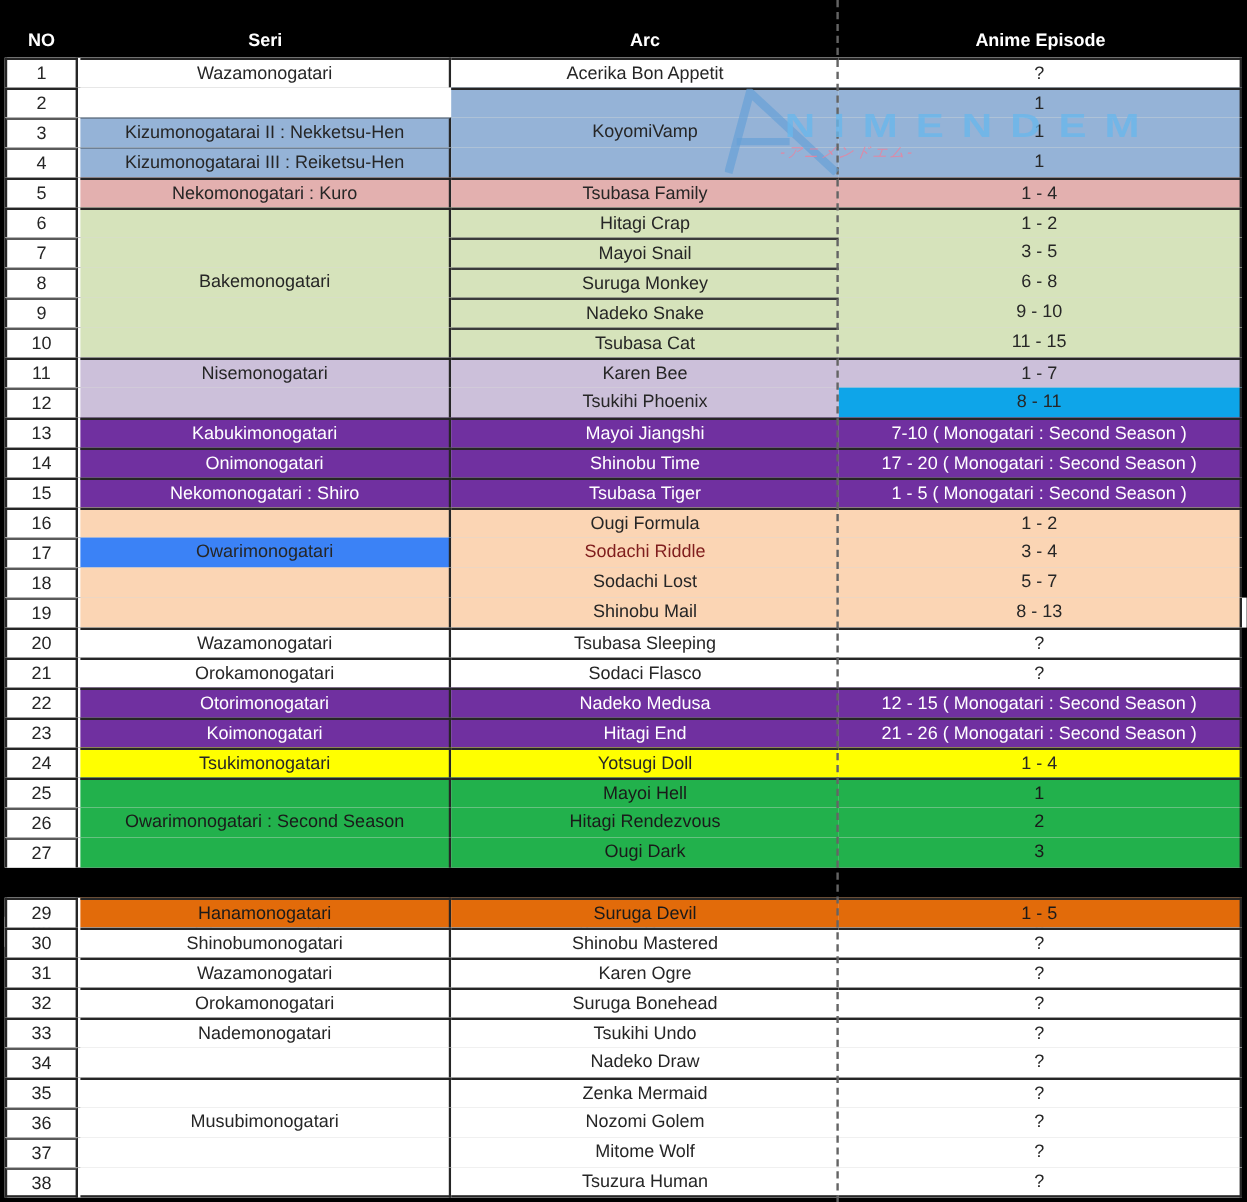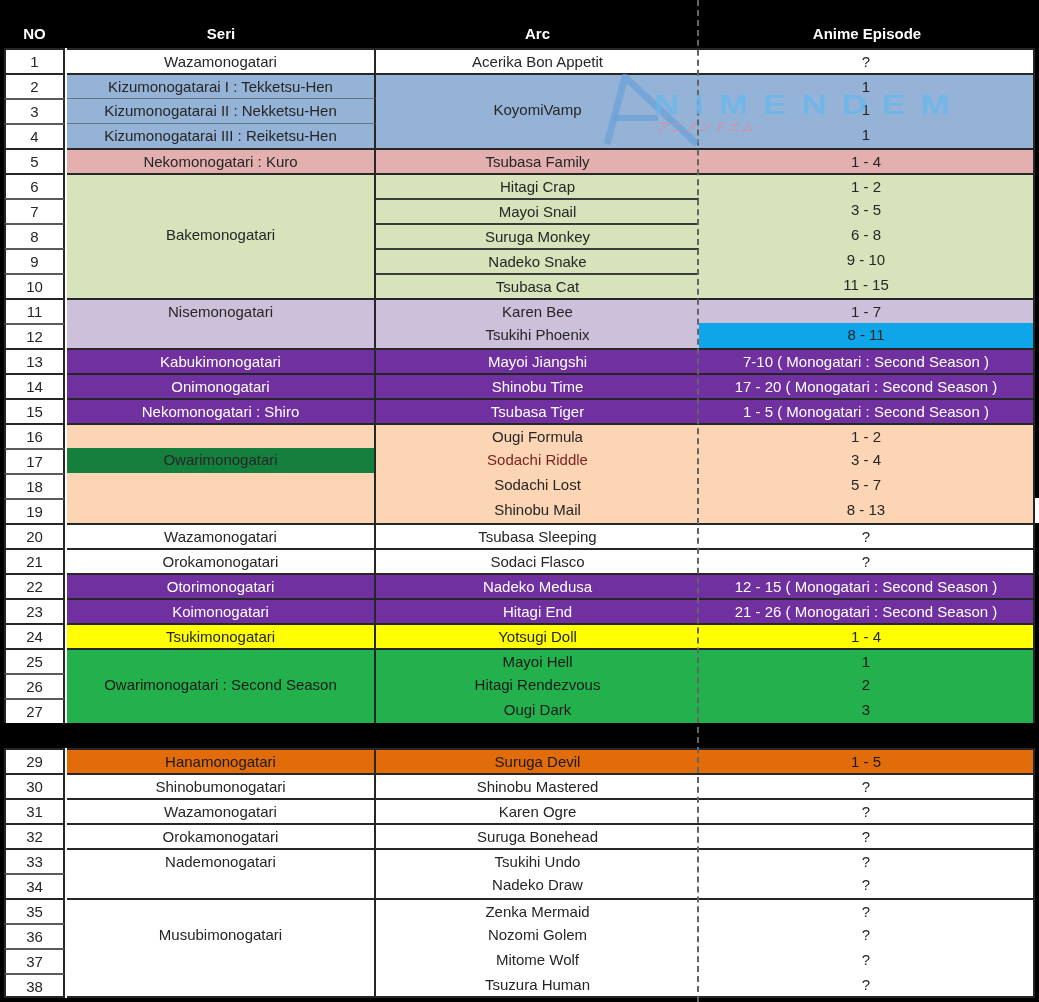--- a/index.html
+++ b/index.html
@@ -60,21 +60,20 @@
 
   <div id="rows">
       <div class="row gstart" style="top: 48px;">
         <div class="cell no">1</div>
         <div class="cell seri" style="background: rgb(255, 255, 255); color: rgb(38, 38, 38);">Wazamonogatari</div>
         <div class="cell arc" style="background: rgb(255, 255, 255); color: rgb(38, 38, 38);">Acerika Bon Appetit</div>
         <div class="cell ep" style="background: rgb(255, 255, 255); color: rgb(38, 38, 38);">?</div>
       </div>
       <div class="row gstart" style="top: 73px;">
         <div class="cell no">2</div>
-        <div class="cell seri" style="background: rgb(149, 179, 215); color: rgb(38, 38, 38);">Kizumonogatarai I : Tekketsu-Hen</div>
         <div class="cell arc" style="background: rgb(149, 179, 215); color: rgb(38, 38, 38);"></div>
         <div class="cell ep" style="background: rgb(149, 179, 215); color: rgb(38, 38, 38);">1</div>
       </div>
       <div class="row sline" style="top: 98px;">
         <div class="cell no">3</div>
         <div class="cell seri" style="background: rgb(149, 179, 215); color: rgb(38, 38, 38);">Kizumonogatarai II : Nekketsu-Hen</div>
         <div class="cell arc" style="background: rgb(149, 179, 215); color: rgb(38, 38, 38);">KoyomiVamp</div>
         <div class="cell ep" style="background: rgb(149, 179, 215); color: rgb(38, 38, 38);">1</div>
       </div>
       <div class="row sline" style="top: 123px;">
@@ -150,21 +149,21 @@
         <div class="cell ep" style="background: rgb(112, 48, 160); color: rgb(255, 255, 255);">1 - 5 ( Monogatari : Second Season )</div>
       </div>
       <div class="row gstart" style="top: 423px;">
         <div class="cell no">16</div>
         <div class="cell seri" style="background: rgb(251, 213, 180); color: rgb(38, 38, 38);"></div>
         <div class="cell arc" style="background: rgb(251, 213, 180); color: rgb(38, 38, 38);">Ougi Formula</div>
         <div class="cell ep" style="background: rgb(251, 213, 180); color: rgb(38, 38, 38);">1 - 2</div>
       </div>
       <div class="row" style="top: 448px;">
         <div class="cell no">17</div>
-        <div class="cell seri" style="background: #15803d; color: rgb(38, 38, 38);">Owarimonogatari</div>
+        <div class="cell seri" style="background: #3b82f6; color: rgb(38, 38, 38);">Owarimonogatari</div>
         <div class="cell arc" style="background: rgb(251, 213, 180); color: #7f1d1d;">Sodachi Riddle</div>
         <div class="cell ep" style="background: rgb(251, 213, 180); color: rgb(38, 38, 38);">3 - 4</div>
       </div>
       <div class="row" style="top: 473px;">
         <div class="cell no">18</div>
         <div class="cell seri" style="background: rgb(251, 213, 180); color: rgb(38, 38, 38);"></div>
         <div class="cell arc" style="background: rgb(251, 213, 180); color: rgb(38, 38, 38);">Sodachi Lost</div>
         <div class="cell ep" style="background: rgb(251, 213, 180); color: rgb(38, 38, 38);">5 - 7</div>
       </div>
       <div class="row" style="top: 498px; padding-left: 32px;">

